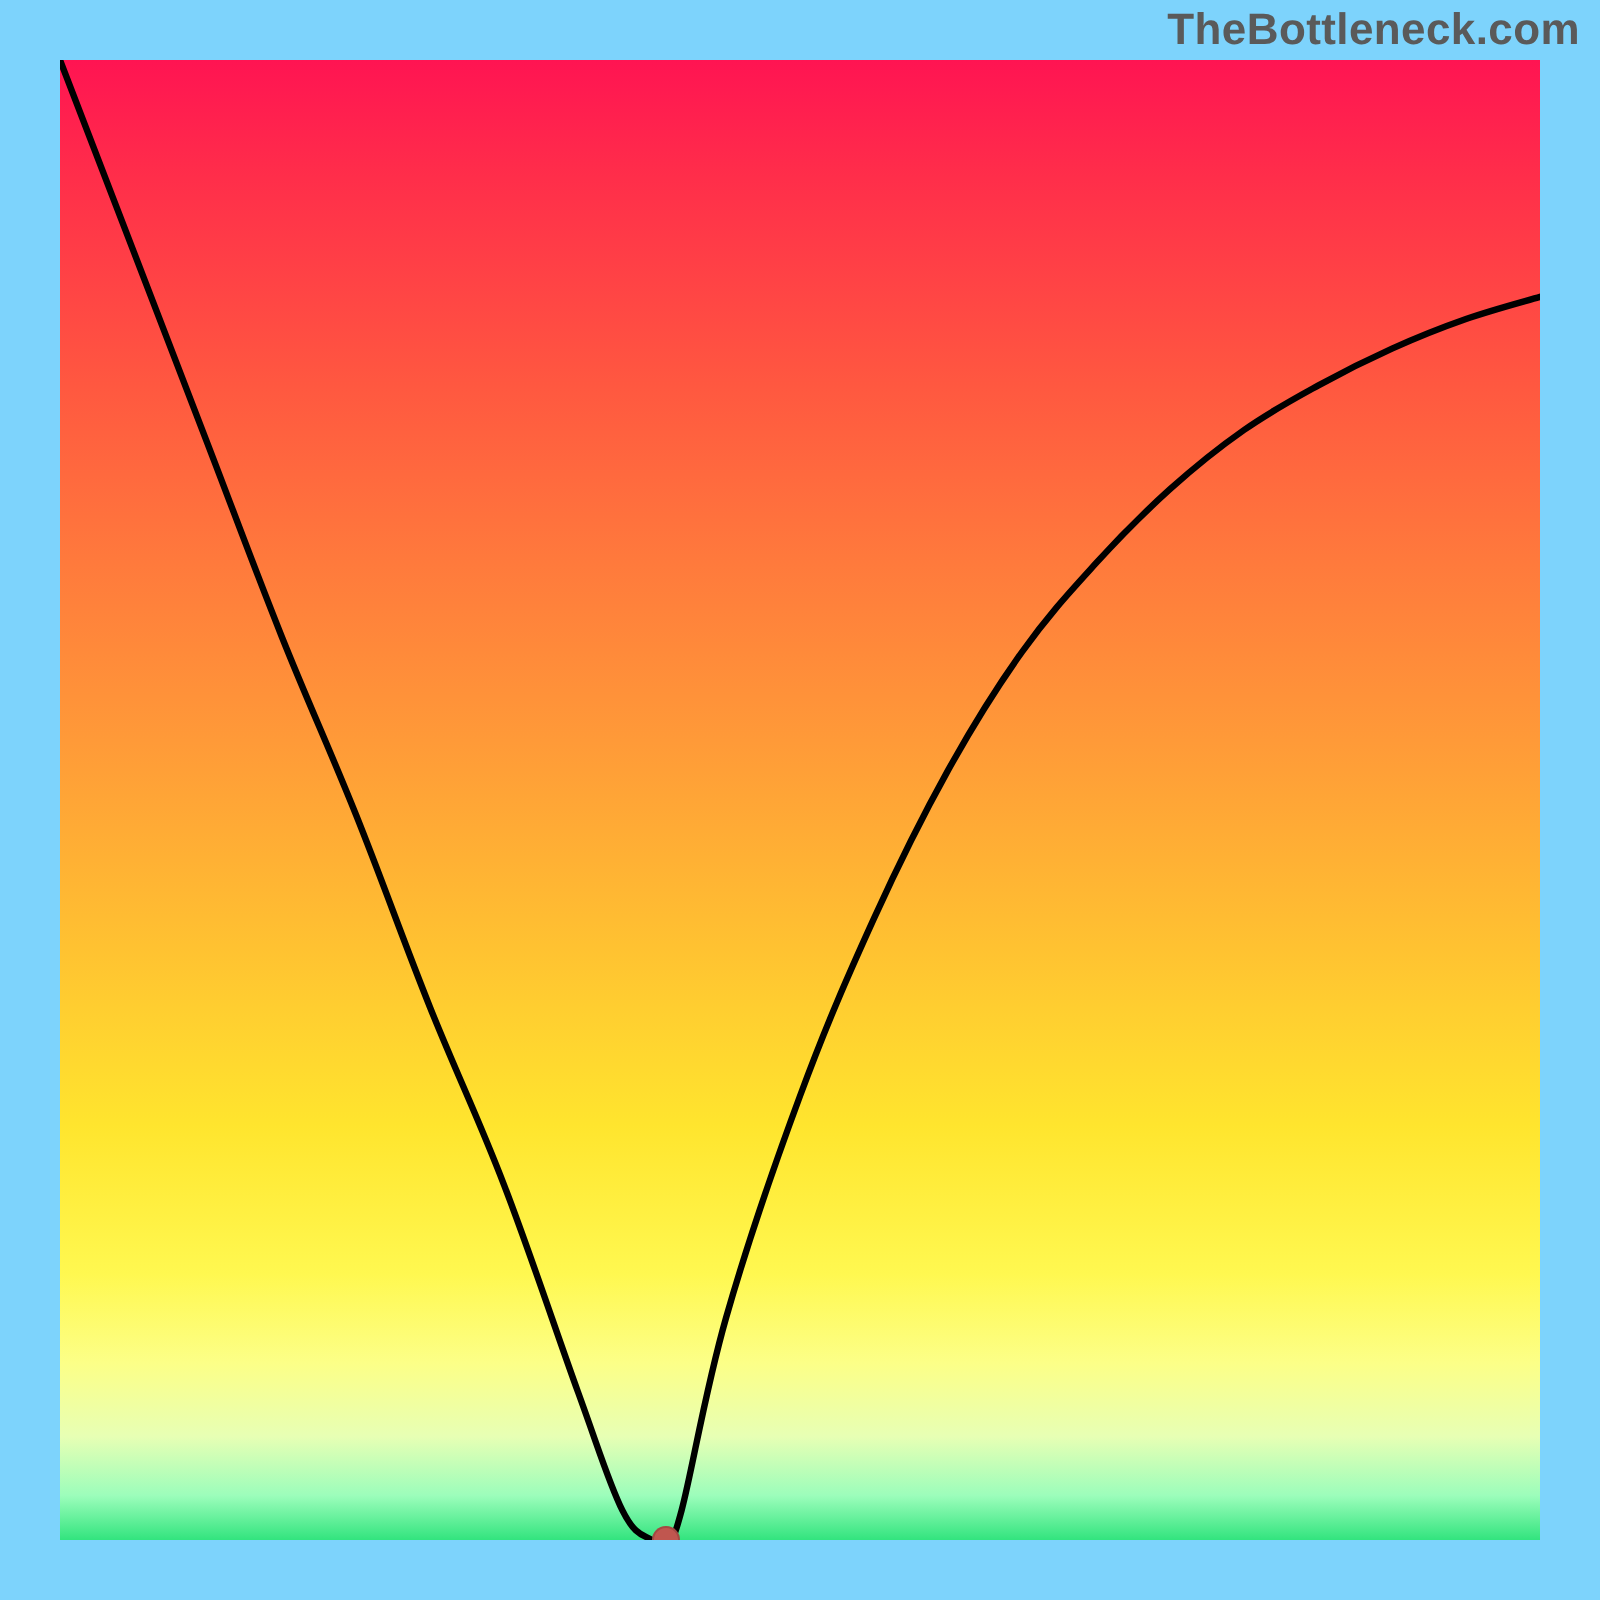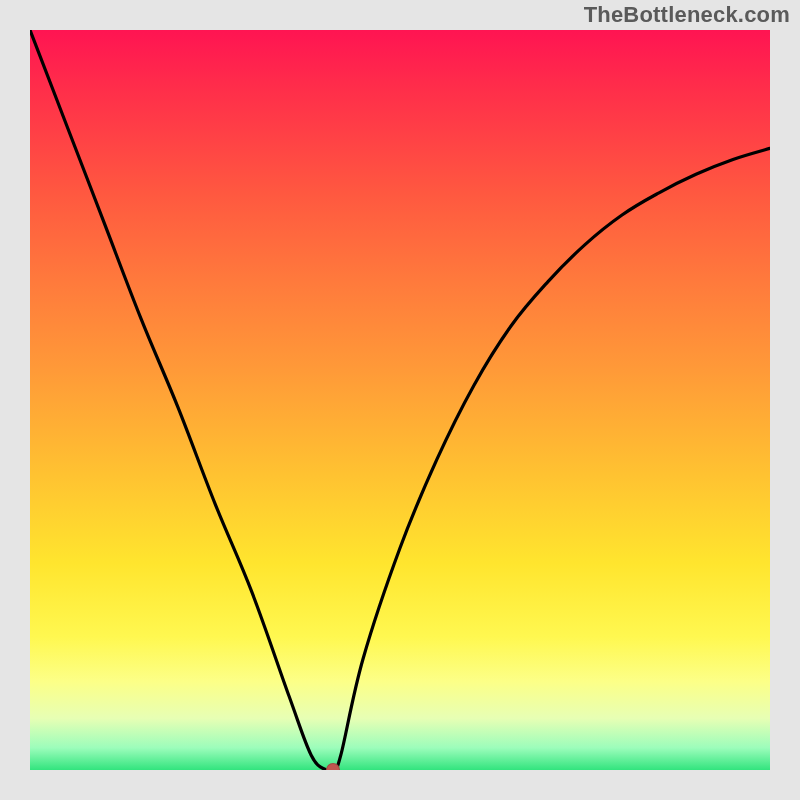--- a/index.html
+++ b/index.html
@@ -1,21 +1,21 @@
 <!DOCTYPE html>
 <html><head>
 <meta charset="utf-8">
 <style>
   * { margin: 0; padding: 0; box-sizing: border-box; }
   html, body { width: 800px; height: 800px; overflow: hidden; background: #000; }
   .frame {
     position: relative;
     width: 800px;
     height: 800px;
-    background: #e5e5e5;
+    background: #7dd3fc;
   }
   .watermark {
     position: absolute;
     top: 2px;
     right: 10px;
     color: #5a5a5a;
     font-family: Arial, Helvetica, sans-serif;
     font-size: 22px;
     font-weight: 600;
     letter-spacing: 0.2px;

